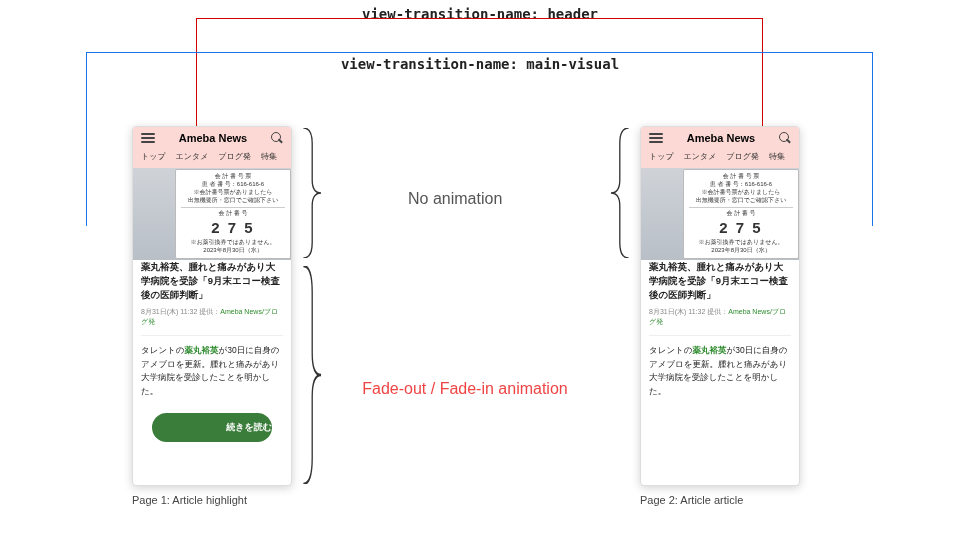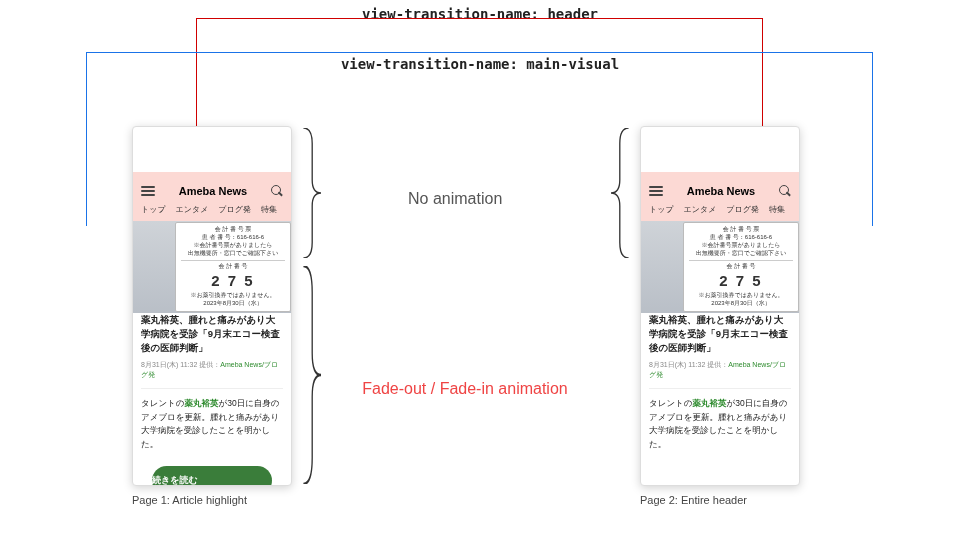--- a/index.html
+++ b/index.html
@@ -17,21 +17,21 @@
   .red-r { top: 18px; left: 762px; width: 1px; height: 118px; color: #d00000; }
   .blue-h { top: 52px; left: 86px; width: 787px;  height: 1px; color: #1a73e8; }
   .blue-l { top: 52px; left: 86px; width: 1px; height: 174px; color: #1a73e8; }
   .blue-r { top: 52px; left: 872px; width: 1px; height: 174px; color: #1a73e8; }
 
   
   .phone { position: absolute; width: 160px; height: 360px; top: 126px; background: #fff; border: 1px solid #ddd; border-radius: 4px; box-shadow: 0 2px 10px rgba(0,0,0,0.18); overflow: hidden; }
   .phone-left  { left: 132px; }
   .phone-right { left: 640px; }
 
-  .ph-header { background: #fcd9d4; padding: 10px 6px 0 6px; margin-top: 45px; }
+  .ph-header { background: #fcd9d4; padding: 2px 6px 0 6px; }
   .ph-row1 { display: flex; align-items: center; justify-content: space-between; padding: 2px 2px 6px 2px; }
   .ham { width: 14px; }
   .ham div { height: 2px; background: #444; margin: 2px 0; border-radius: 1px; }
   .brand { font-weight: 700; font-size: 11px; font-family: Arial, sans-serif; }
   .mag { width: 12px; height: 12px; position: relative; }
   .mag::before { content: ""; position: absolute; width: 8px; height: 8px; border: 1.5px solid #444; border-radius: 50%; left: 0; top: 0; }
   .mag::after  { content: ""; position: absolute; width: 5px; height: 1.5px; background: #444; transform: rotate(45deg); left: 7px; top: 8px; }
   .ph-tabs { display: flex; gap: 10px; font-size: 8px; color: #333; padding: 0 2px 6px 2px; white-space: nowrap; overflow: hidden; }
 
   .ticket { height: 92px; background: linear-gradient(#cfd3d8,#b9bfc7); display: flex; align-items: center; justify-content: flex-end; }
@@ -39,21 +39,21 @@
   .ticket-card .num { font-size: 15px; font-weight: 700; letter-spacing: 2px; margin: 1px 0; }
   .ticket-card hr { border: none; border-top: 1px solid #ccc; margin: 2px 0; }
 
   .ph-body { padding: 0 8px 10px 8px; font-size: 8.5px; color: #222; }
   .headline { font-weight: 700; font-size: 9.5px; line-height: 1.45; margin-bottom: 6px; }
   .meta { font-size: 7px; color: #888; margin-bottom: 8px; }
   .meta .src { color: #2e8b2e; }
   .divider { border-top: 1px solid #eee; margin: 4px 0 8px 0; }
   .para { line-height: 1.6; }
   .para .hl { color: #2e8b2e; font-weight: 600; }
-  .cta { margin: 14px auto 0; width: 120px; background: #3a7d3a; color: #fff; font-size: 9px; text-align: left; padding: 8px 0; border-radius: 18px; font-weight: 600; }
+  .cta { margin: 14px auto 0; width: 120px; background: #3a7d3a; color: #fff; font-size: 9px; text-align: right; padding: 8px 0; border-radius: 18px; font-weight: 600; }
 
   
   .caption { position: absolute; top: 494px; font-size: 11px; color: #444; }
   .cap-l { left: 132px; }
   .cap-r { left: 640px; }
 
   
   .anno { position: absolute; font-size: 16px; color: #555; }
   .anno-top { top: 190px; left: 408px; }
   .anno-bot { top: 380px; left: 345px; text-align: center; width: 240px; font-weight: 400; color: #ef4444; }
@@ -180,13 +180,13 @@
     </div>
     <div class="divider"></div>
     <div class="para">
       <span>タレントの</span><span class="hl">薬丸裕英</span><span>が30日に自身のアメブロを更新。腫れと痛みがあり大学病院を受診したことを明かした。</span>
     </div>
     <div style="height:8px"></div>
   </div>
 </div>
 
 <div class="caption cap-l">Page 1: Article highlight</div>
-<div class="caption cap-r">Page 2: Entire header</div>
+<div class="caption cap-r">Page 2: Article article</div>
 
 </body></html>

